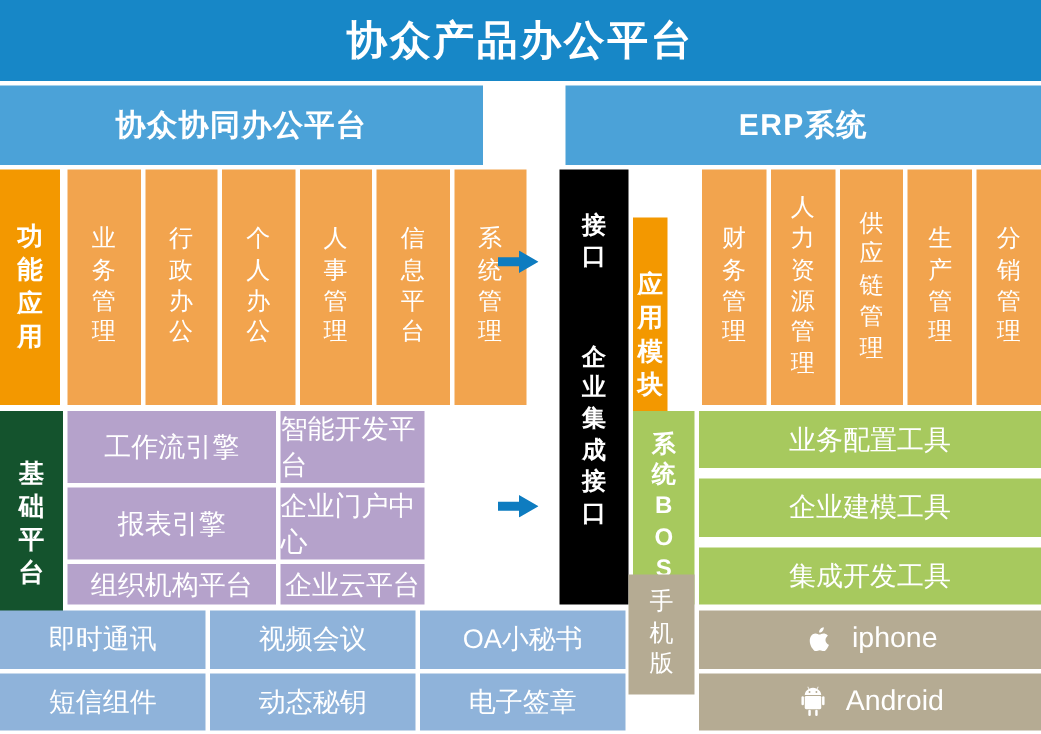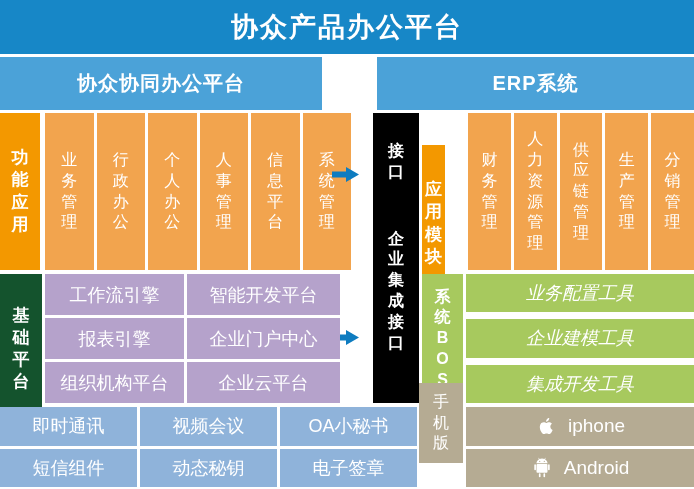--- a/index.html
+++ b/index.html
@@ -27,26 +27,26 @@
 
   .cols-left{left:45px;top:113px;width:306px;height:157px;display:flex;gap:3px;}
   .cols-right{left:468px;top:113px;width:226px;height:157px;display:flex;gap:3px;}
   .vcol{flex:1;background:#f2a44e;display:flex;align-items:center;justify-content:center;
         font-size:16px;}
 
   .gray-col{left:373px;top:113px;width:46px;height:290px;background:#000000;
             display:flex;flex-direction:column;align-items:center;
             padding-top:28px;gap:46px;font-weight:bold;font-size:16px;}
 
-  .pgrid{left:45px;top:274px;width:295px;height:129px;display:grid;
+  .pgrid{left:45px;top:274px;width:238px;height:129px;display:grid;
          grid-template-columns:139px 1fr;grid-template-rows:1fr 1fr 1fr;gap:3px;}
   .pbox{background:#b5a2cb;display:flex;align-items:center;justify-content:center;font-size:18px;}
 
   .ggrid{left:466px;top:274px;width:228px;height:129px;display:grid;
-         grid-template-rows:1fr 1fr 1fr;gap:7px;font-style:italic;}
+         grid-template-rows:1fr 1fr 1fr;gap:7px;}
   .gbox{background:#a7c95e;display:flex;align-items:center;justify-content:center;font-size:18px;}
 
   .bgrid{left:0;top:407px;width:417px;height:80px;display:grid;
          grid-template-columns:1fr 1fr 1fr;grid-template-rows:1fr 1fr;gap:3px;}
   .bbox{background:#8fb3da;display:flex;align-items:center;justify-content:center;font-size:18px;}
 
   .tgrid{left:466px;top:407px;width:228px;height:80px;display:grid;
          grid-template-rows:1fr 1fr;gap:3px;}
   .tbox{background:#b5ab93;display:flex;align-items:center;justify-content:center;
         gap:11px;font-size:19px;}

